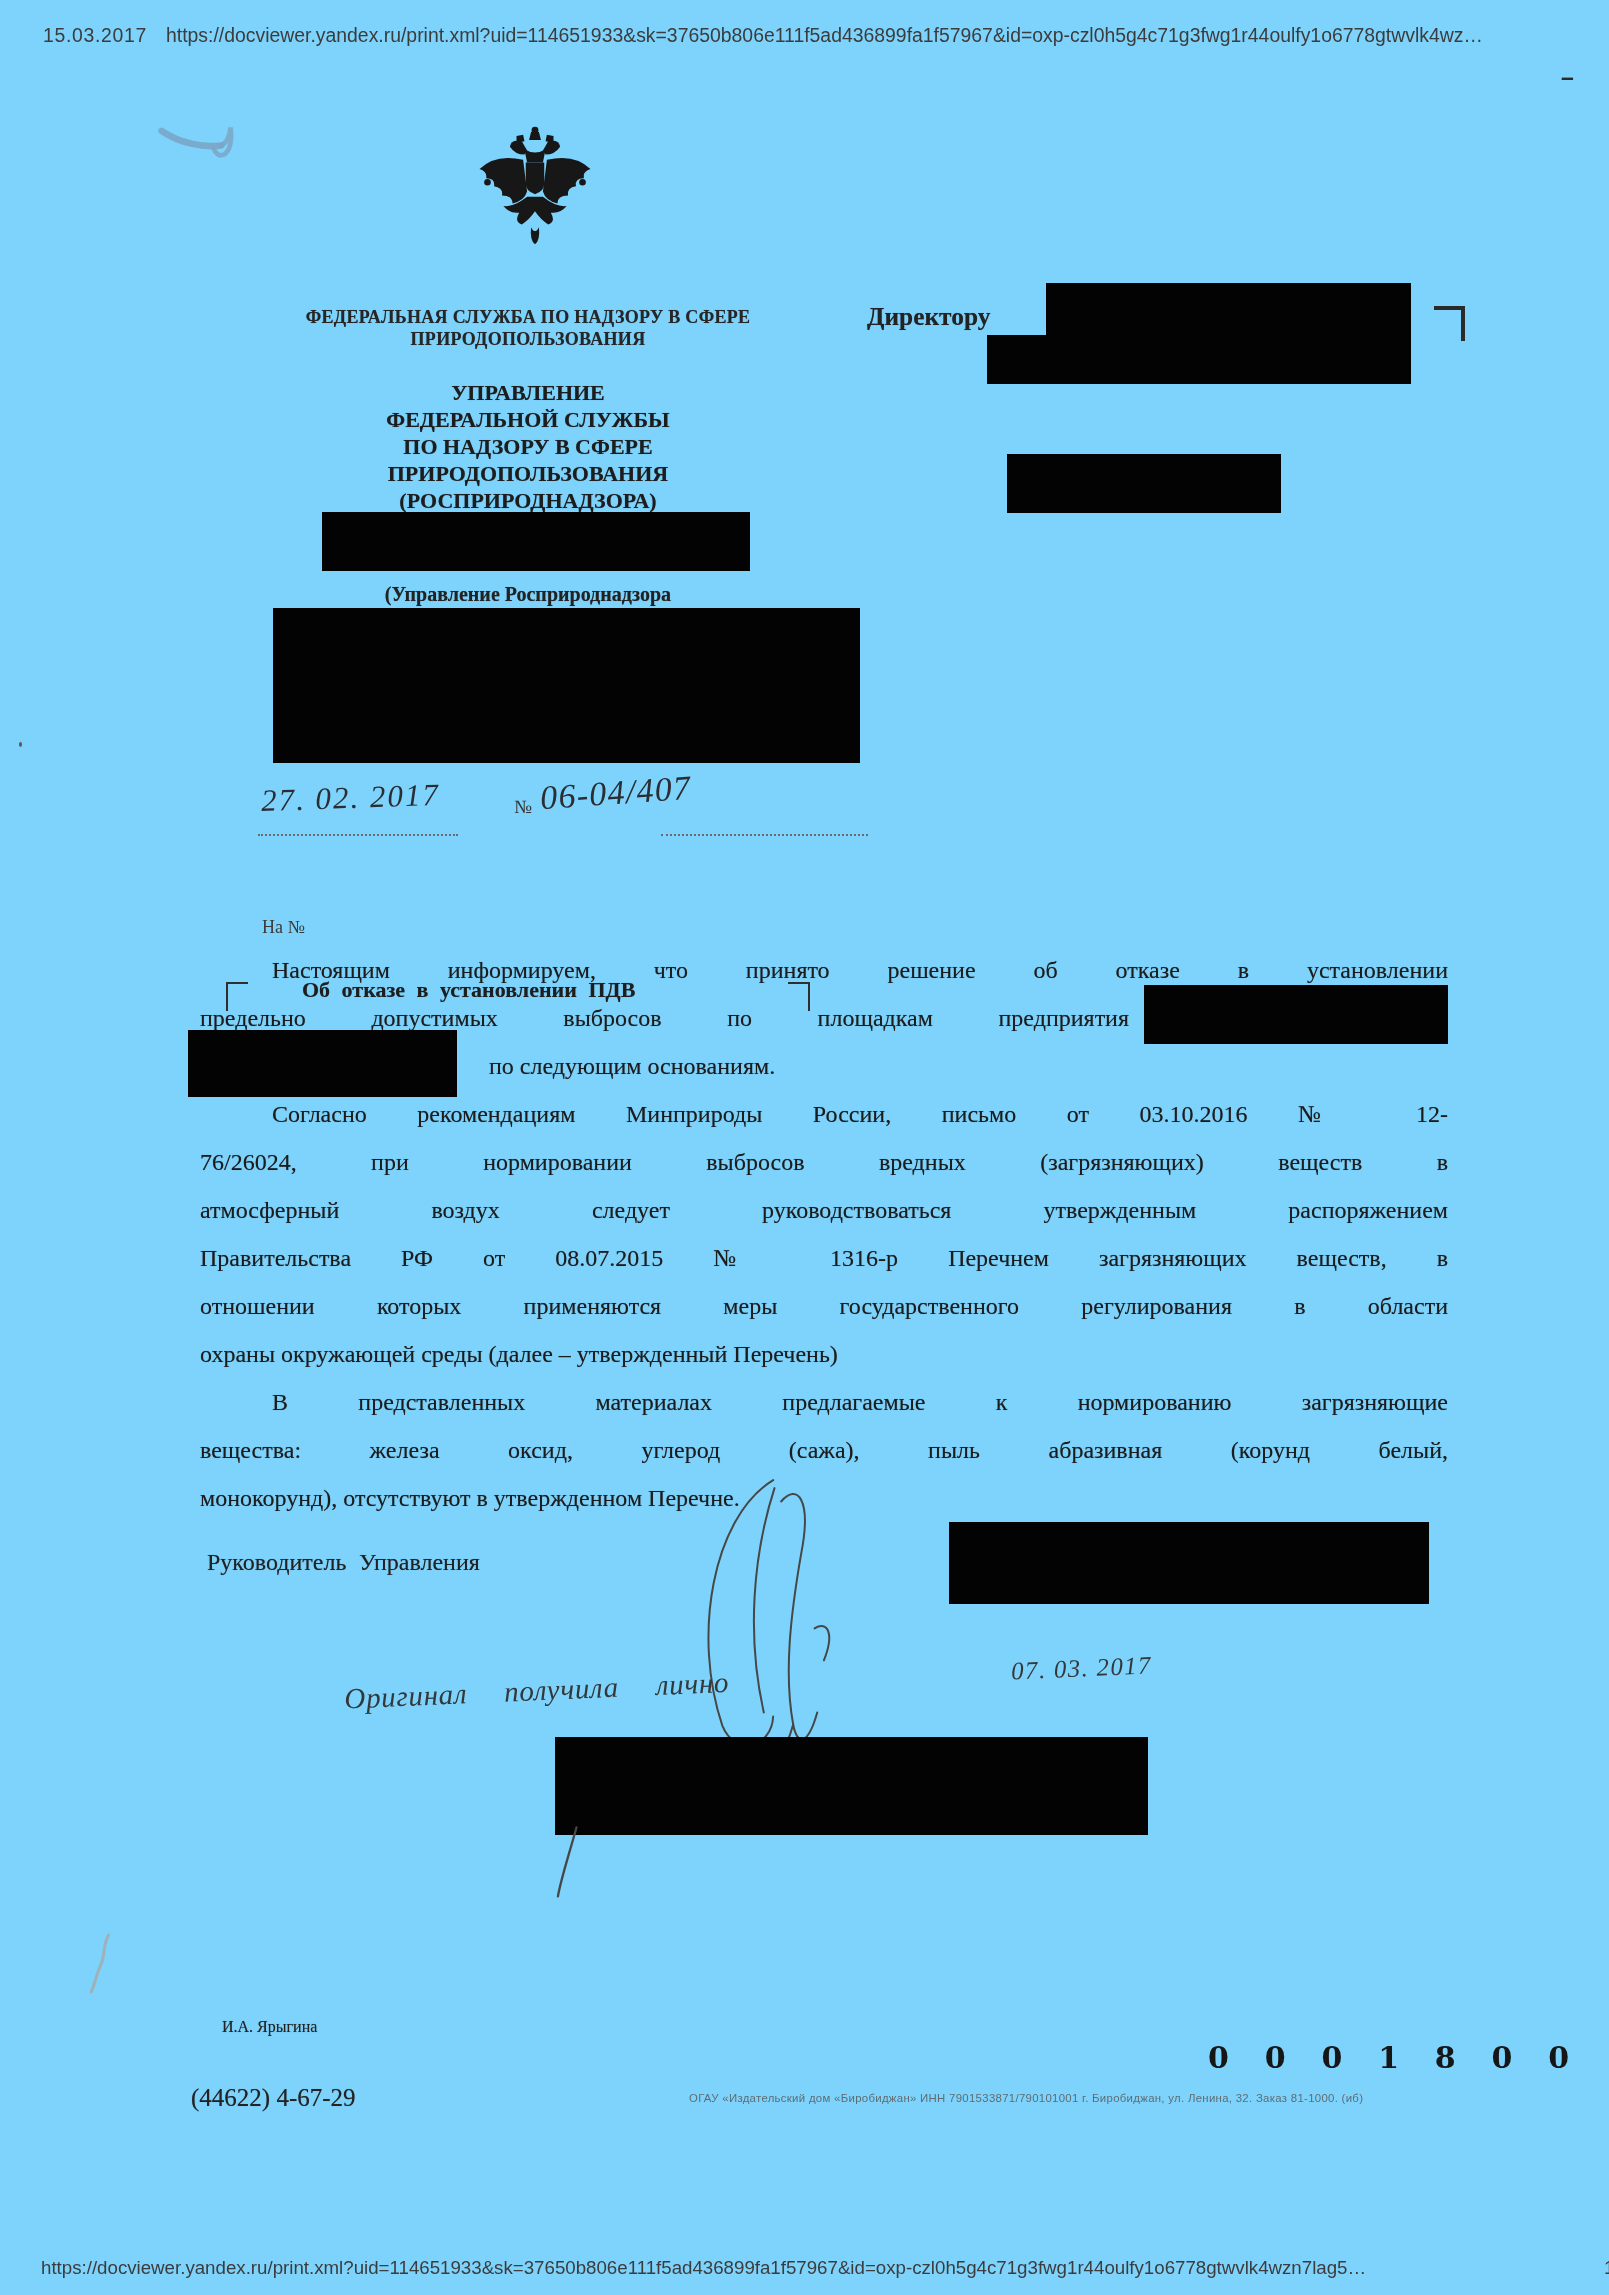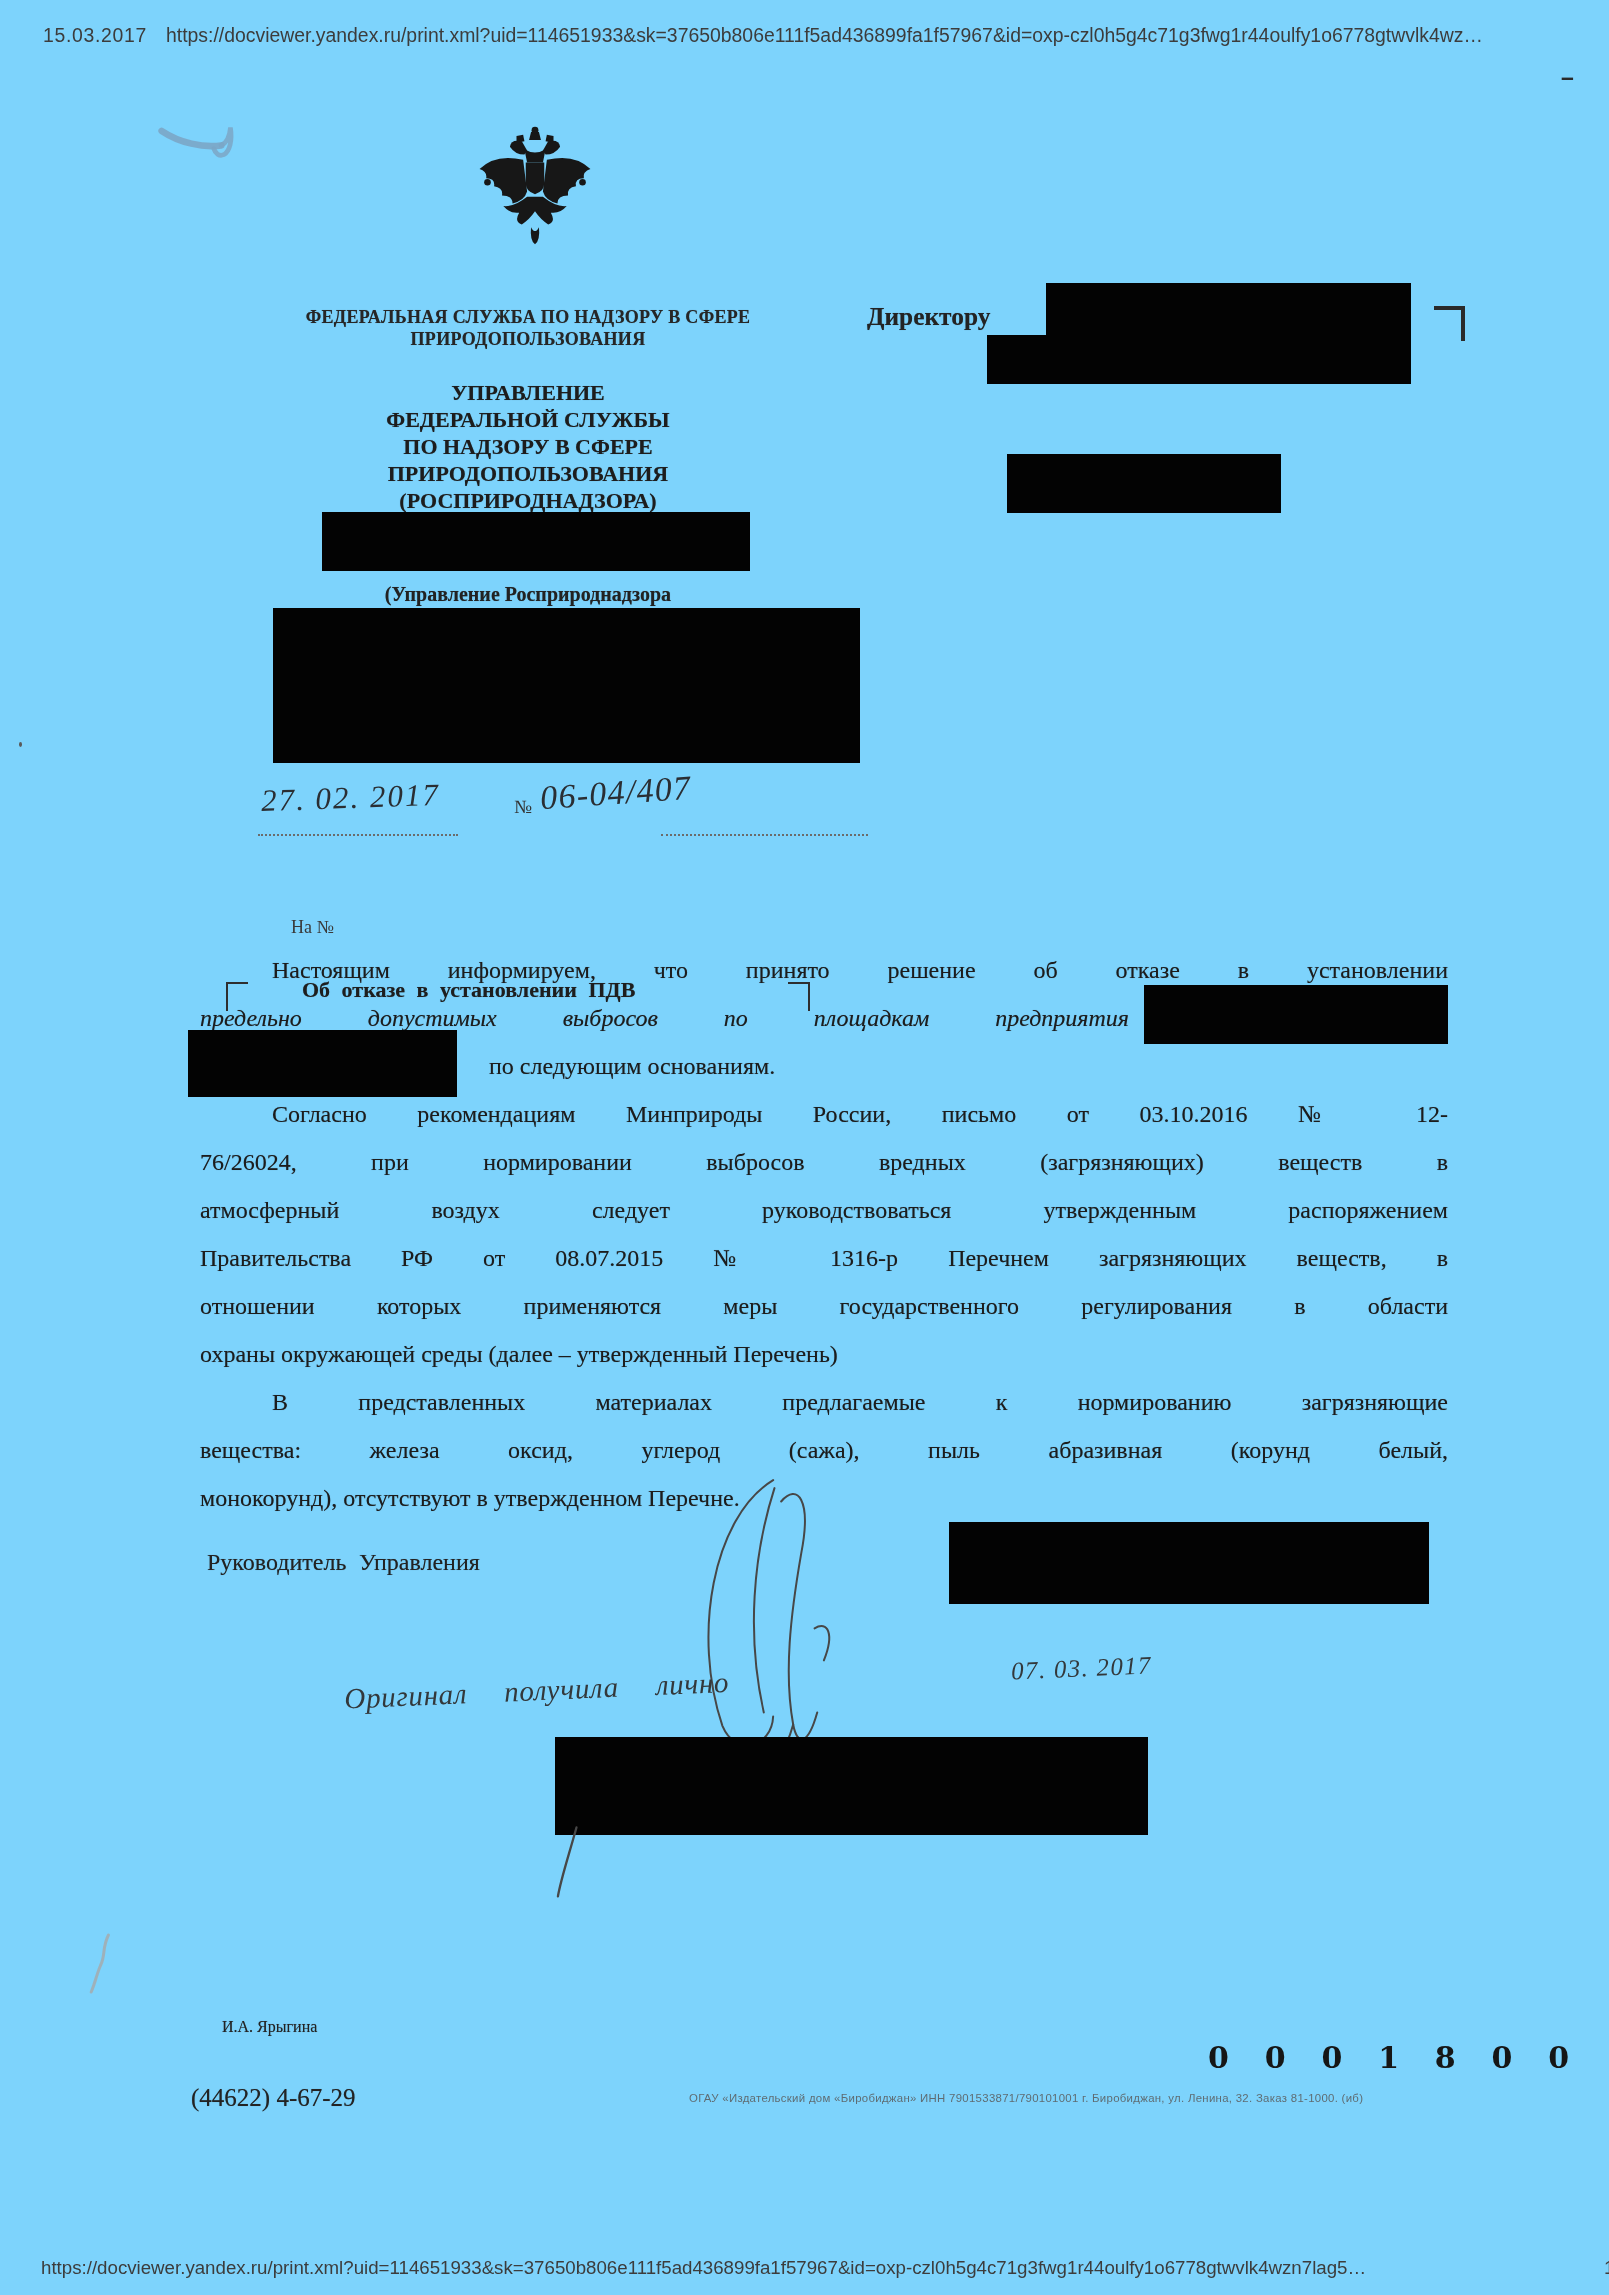--- a/index.html
+++ b/index.html
@@ -44,34 +44,34 @@
   .corner-tr{left:1434px;top:306px;width:27px;height:31px;
     border-top:4px solid #2a2a2a;border-right:4px solid #2a2a2a;}
 
   
   .hand{font-style:italic;color:#2a2e33;}
   .ref-date{left:261px;top:780px;font-size:31px;letter-spacing:2px;transform:rotate(-2deg);}
   .ref-u1{left:258px;top:834px;width:200px;border-bottom:2px dotted #6b6b6b;}
   .ref-no-label{left:514px;top:796px;font-size:18.7px;color:#333;}
   .ref-number{left:540px;top:774px;font-size:34px;letter-spacing:1.3px;transform:rotate(-4deg);}
   .ref-u2{left:661px;top:834px;width:207px;border-bottom:2px dotted #6b6b6b;}
-  .na-no{left:262px;top:917px;font-size:18px;color:#3a3a3a;margin-left:29px;}
+  .na-no{left:262px;top:917px;font-size:18px;color:#3a3a3a;}
   .corner-sl{left:226px;top:982px;width:20px;height:27px;
     border-top:2.7px solid #2e2e2e;border-left:2.7px solid #2e2e2e;}
   .corner-sr{left:788px;top:982px;width:20px;height:27px;
     border-top:2.7px solid #2e2e2e;border-right:2.7px solid #2e2e2e;}
   .subject{left:302px;top:977px;font-size:22px;font-weight:600;
     word-spacing:6px;color:#1e1e1e;white-space:nowrap;}
 
   
   .body-block{left:200px;top:946px;width:1248px;font-size:24px;line-height:48px;color:#1c1c1c;}
   .body-block div{text-align:justify;text-align-last:justify;position:relative;height:48px;}
   .body-block div.endline{text-align-last:left;}
   .body-block div.ind{text-indent:72px;}
-  .l-red-r{padding-right:319px;font-style:italic;}
+  .l-red-r{padding-right:319px;}
   .rbox{position:absolute;right:0;top:-9.4px;width:304px;height:59px;background:#030303;}
   .l-red-l{padding-left:289px;}
   .lbox{position:absolute;left:-12px;top:-12px;width:269px;height:67px;background:#030303;}
 
   
   .sig-title{left:207px;top:1549px;font-size:24px;color:#222;word-spacing:6.7px;}
   .sig-svg{left:673px;top:1460px;}
   .red-sig{left:949px;top:1522px;width:480px;height:82px;}
   .note-hand{left:344px;top:1665px;width:808px;display:flex;justify-content:space-between;
     align-items:flex-start;transform:rotate(-2.5deg);font-style:italic;color:#33383b;}

